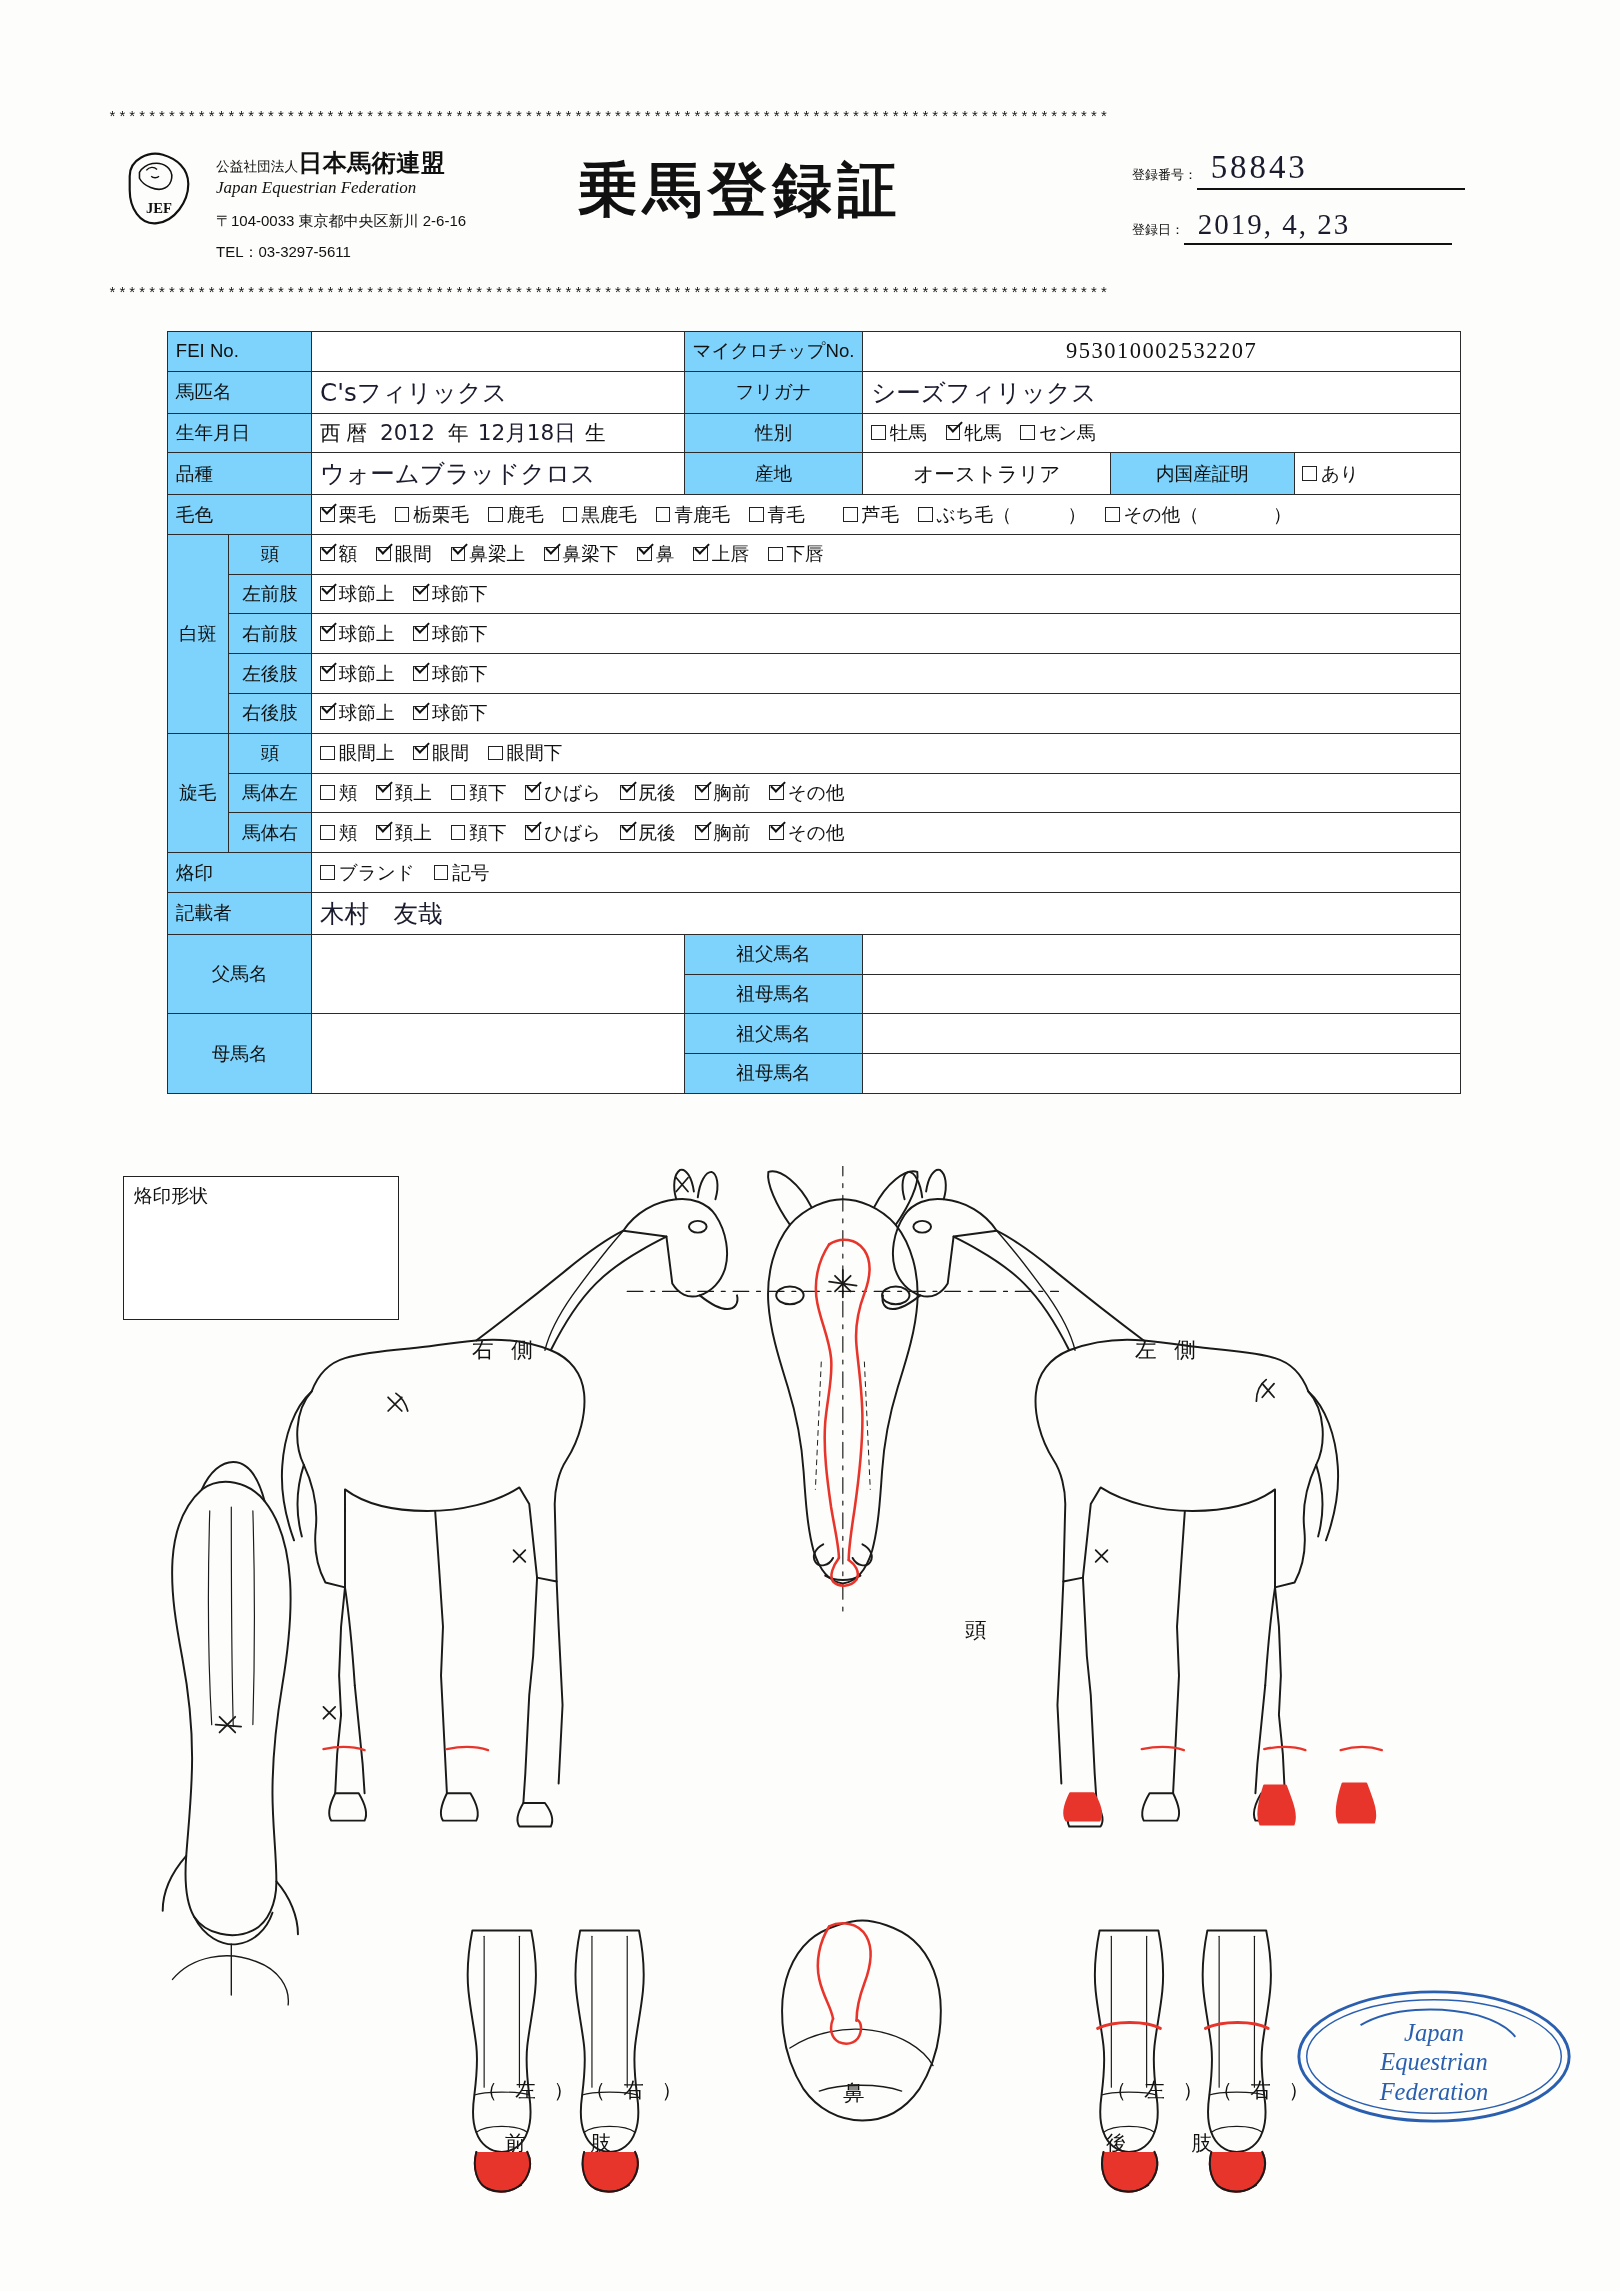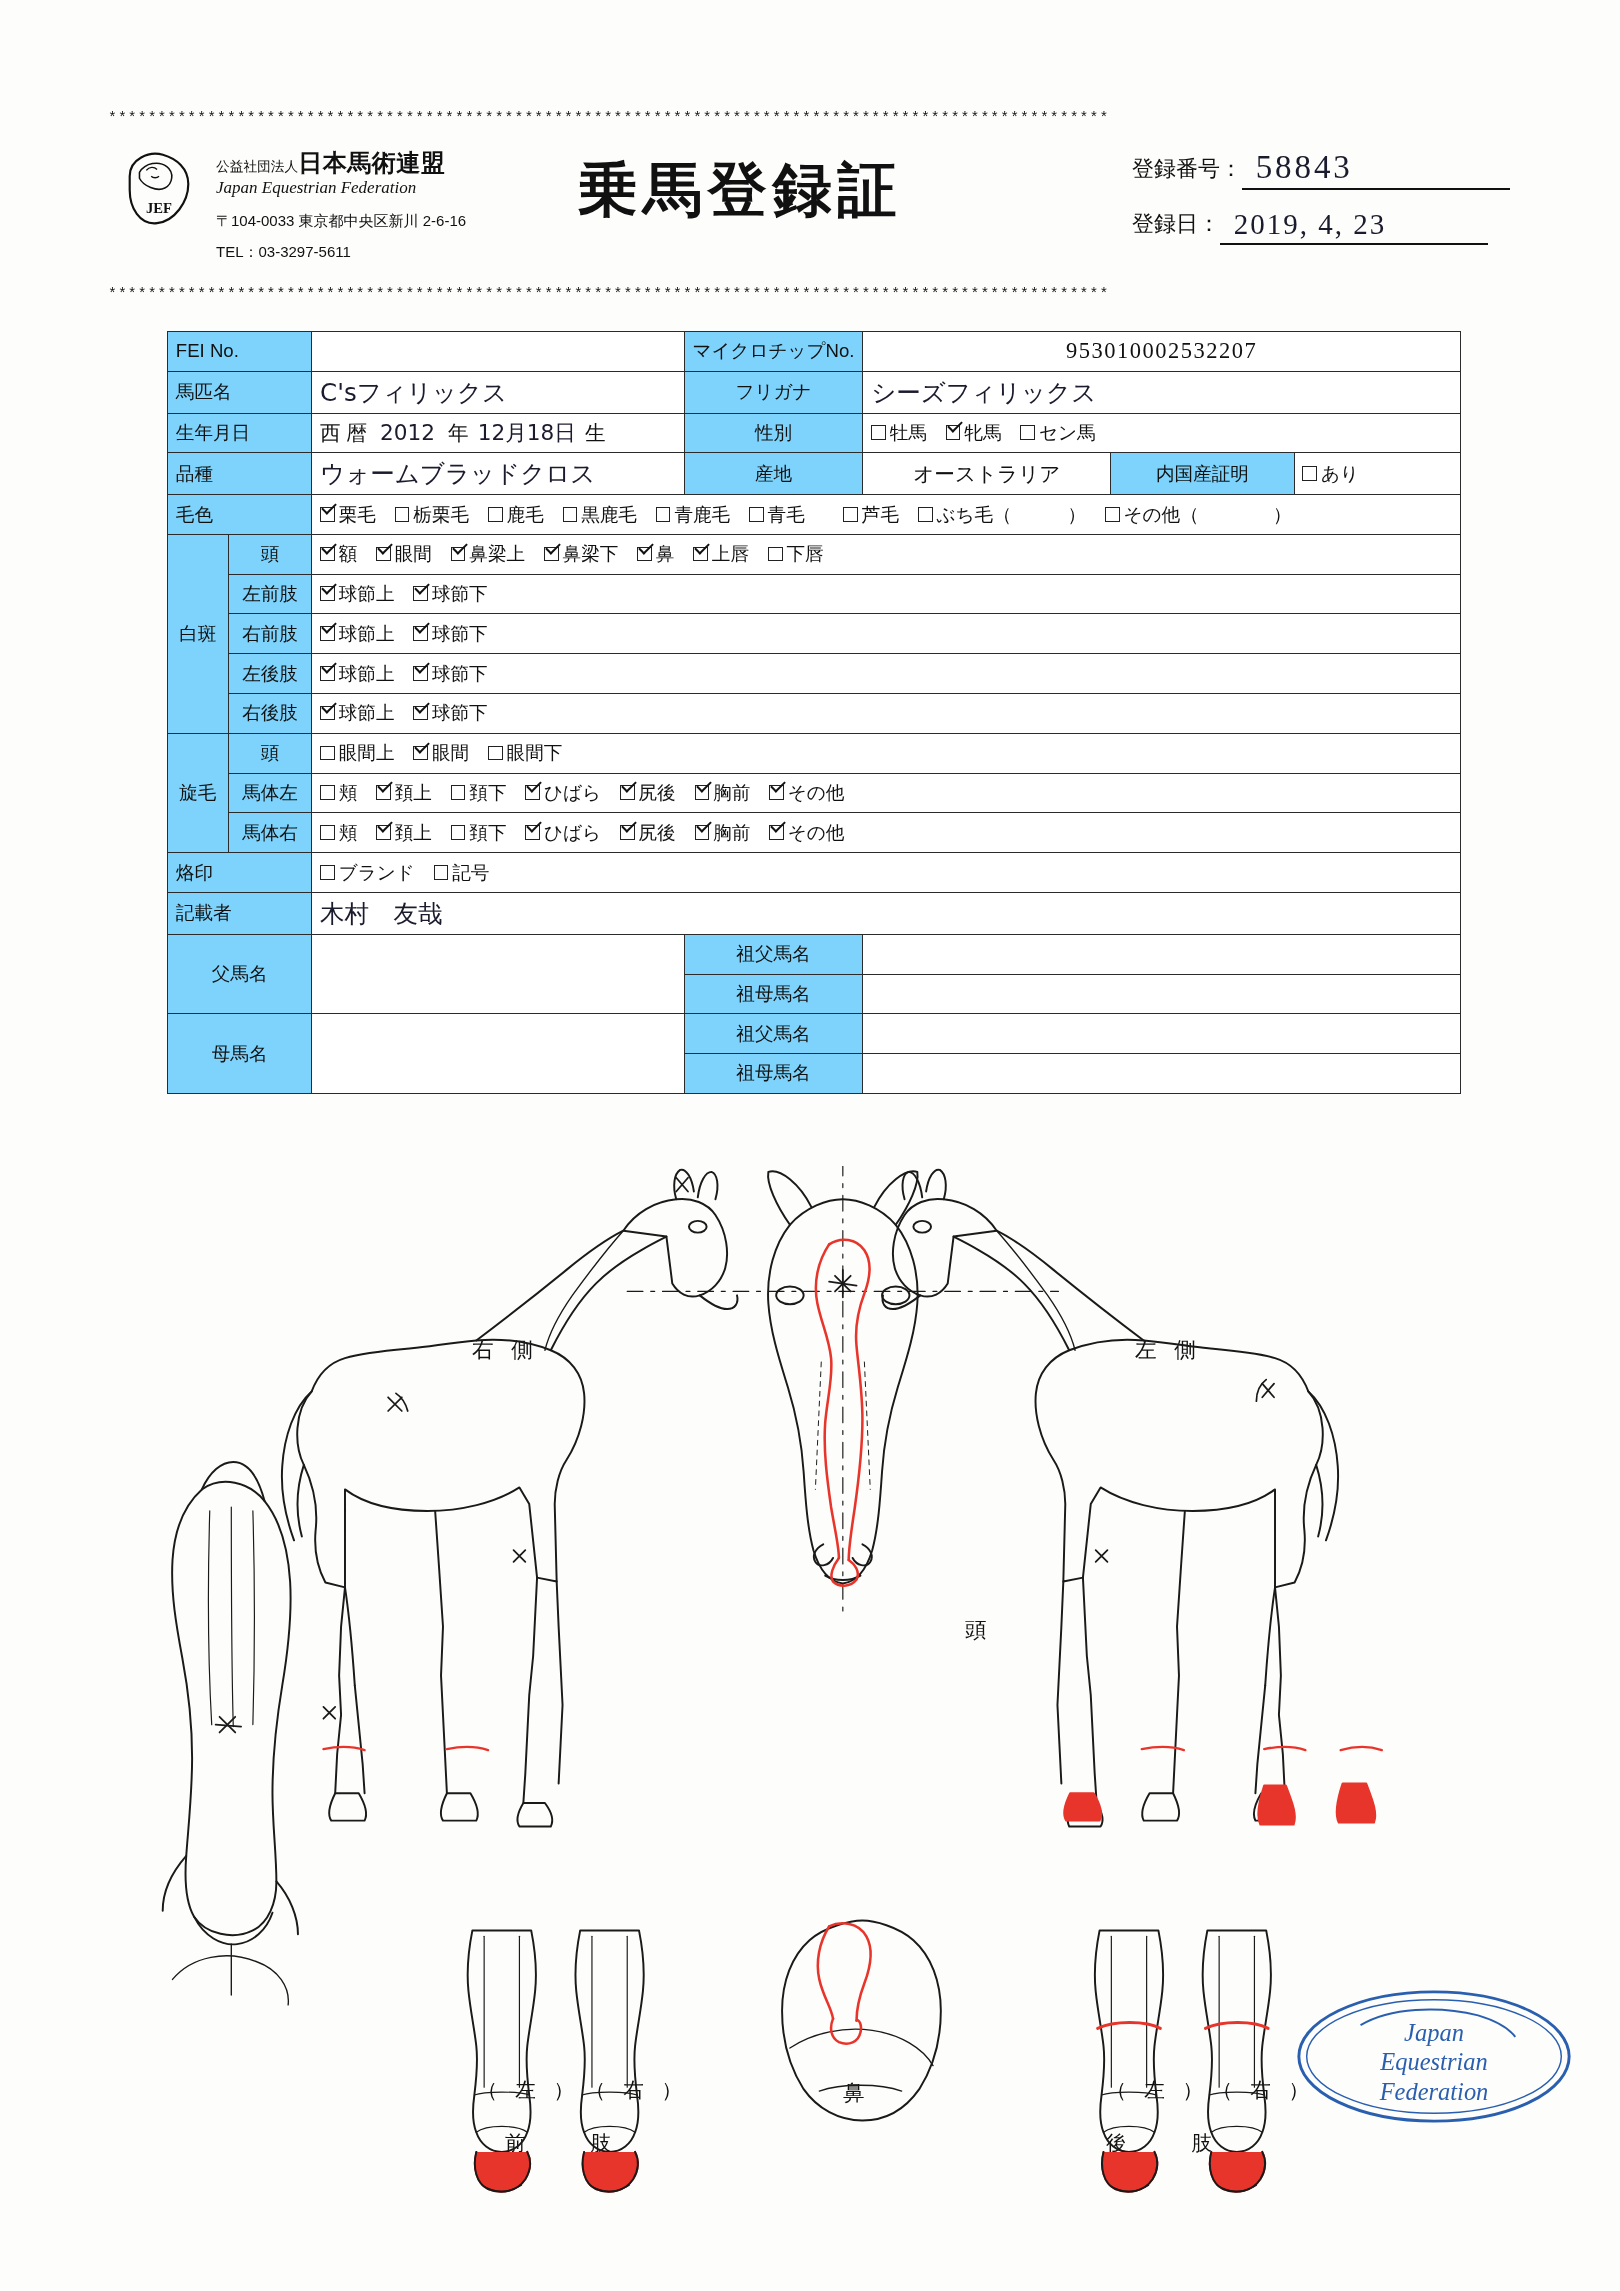--- a/index.html
+++ b/index.html
@@ -88,21 +88,21 @@
   }
 
   .reg-no-row, .reg-date-row {
     position: absolute;
     display: flex;
     align-items: flex-end;
   }
   .reg-no-row { left: 1024px; top: 11.8px; }
   .reg-date-row { left: 1024px; top: 71px; }
   .reg-label {
-    font-size: 22px;
+    font-size: 13px;
     padding-bottom: 5.9px;
     white-space: nowrap;
   }
   .reg-value {
     font-family: "Liberation Serif", serif;
     font-size: 33px;
     letter-spacing: 2.9px;
     border-bottom: 2px solid #111;
     min-width: 245px;
     padding: 0 9.8px 2px 13.7px;
@@ -445,20 +445,23 @@
         <td class="lbl c">祖父馬名</td>
         <td class="val" colspan="3"></td>
       </tr>
       <tr>
         <td class="lbl c">祖母馬名</td>
         <td class="val" colspan="3"></td>
       </tr>
     </tbody>
   </table>
 
+  <div class="brand-shape-box">
+    <div class="brand-shape-label">烙印形状</div>
+  </div>
 
   <div class="side-label" id="label-right">右側</div>
   <div class="side-label" id="label-left">左側</div>
   <div class="side-label" id="label-head">頭</div>
   <div class="side-label" id="label-nose">鼻</div>
   <div class="side-label" id="label-fore-l">（左）</div>
   <div class="side-label" id="label-fore-r">（右）</div>
   <div class="side-label" id="label-fore">前肢</div>
   <div class="side-label" id="label-hind-l">（左）</div>
   <div class="side-label" id="label-hind-r">（右）</div>

